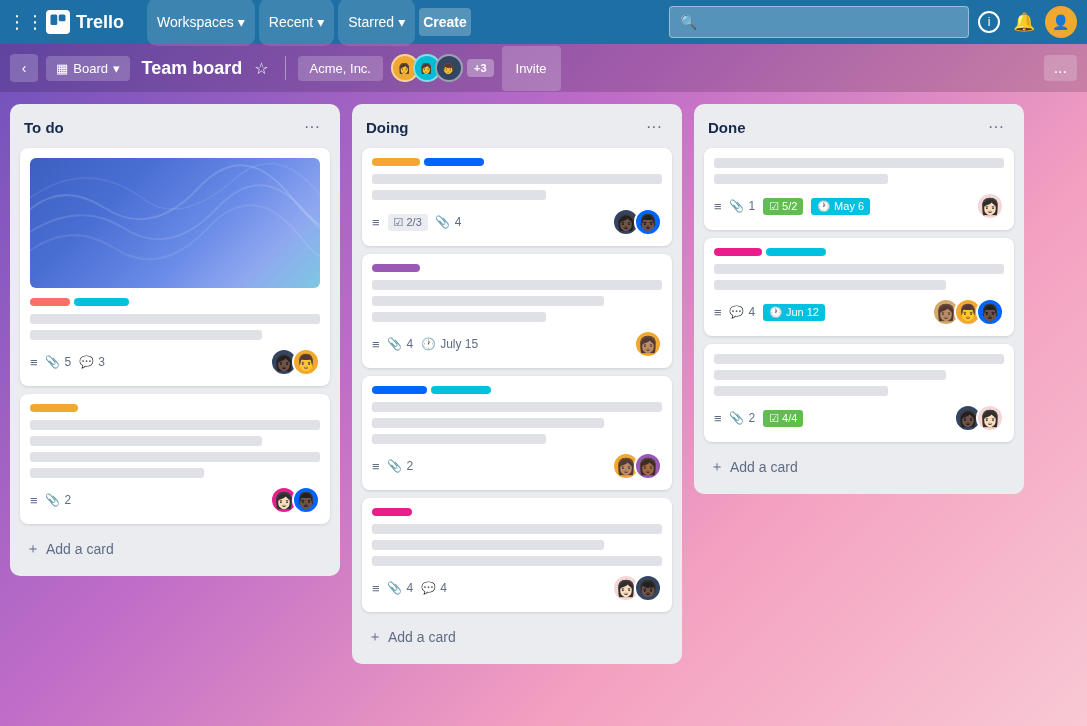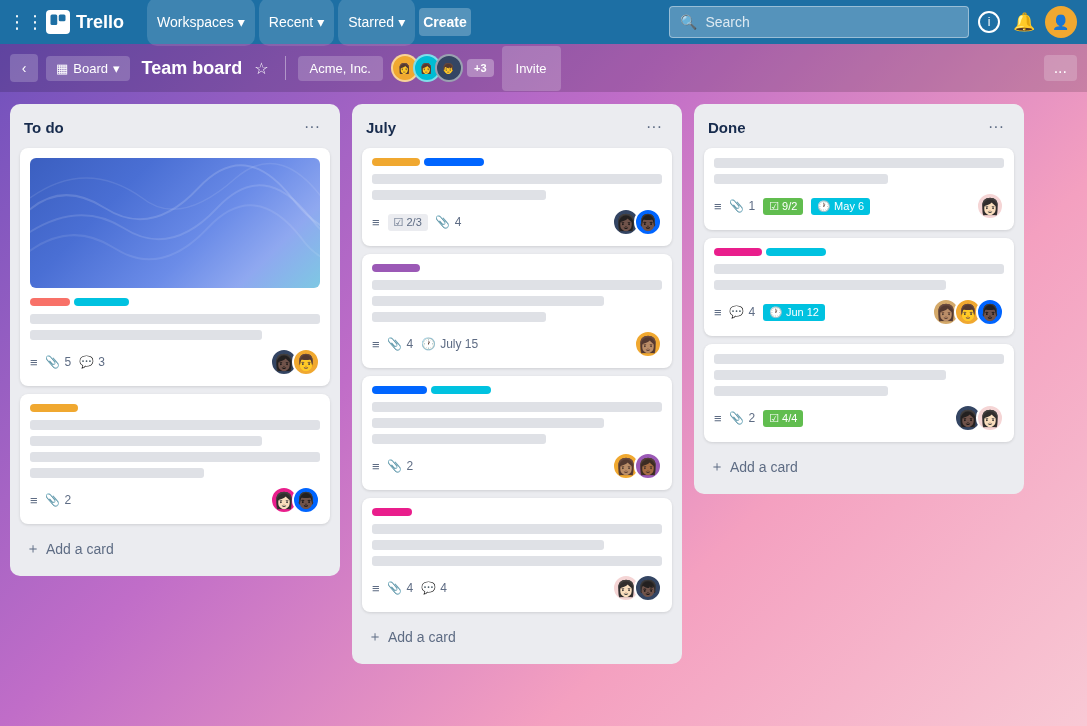--- a/index.html
+++ b/index.html
@@ -436,21 +436,20 @@
   <button class="nav-btn">
     <span>Starred</span>
     <span>▾</span>
   </button>
   <button class="nav-create">
     <span>Create</span>
   </button>
 
   <div class="nav-search">
     <span style="color:rgba(255,255,255,0.8);font-size:14px;">🔍</span>
-    <input type="text" placeholder="Search" style="">
   </div>
 
   <button class="nav-icon-btn">
     <span style="border:2px solid white;border-radius:50%;width:22px;height:22px;display:flex;align-items:center;justify-content:center;font-size:12px;">i</span>
   </button>
   <button class="nav-icon-btn">
     <span>🔔</span>
   </button>
   <div class="nav-avatar">
     <span>👤</span>
@@ -570,21 +569,21 @@
     </div>
 
     <button class="add-card-btn">
       <span>＋</span>
       <span>Add a card</span>
     </button>
   </div>
 
   <div class="column doing">
     <div class="column-header">
-      <span class="column-title">July</span>
+      <span class="column-title">Doing</span>
       <button class="column-menu-btn">···</button>
     </div>
 
     <div class="card">
       <div class="card-labels">
         <div class="label label-yellow" style="width:48px;"></div>
         <div class="label label-blue" style="width:60px;"></div>
       </div>
       <div class="card-title-lines">
         <div class="card-line full"></div>
@@ -713,21 +712,21 @@
         <div class="card-line short"></div>
       </div>
       <div class="card-footer">
         <span class="card-icon">≡</span>
         <div class="card-meta">
           <span>📎</span>
           <span>1</span>
         </div>
         <div class="card-badge green">
           <span>☑</span>
-          <span>9/2</span>
+          <span>5/2</span>
         </div>
         <div class="card-badge blue-green">
           <span>🕐</span>
           <span>May 6</span>
         </div>
         <div class="card-avatars">
           <div class="card-avatar" style="background:#f5d5d5;">
             <span style="font-size:16px;">👩🏻</span>
           </div>
         </div>

